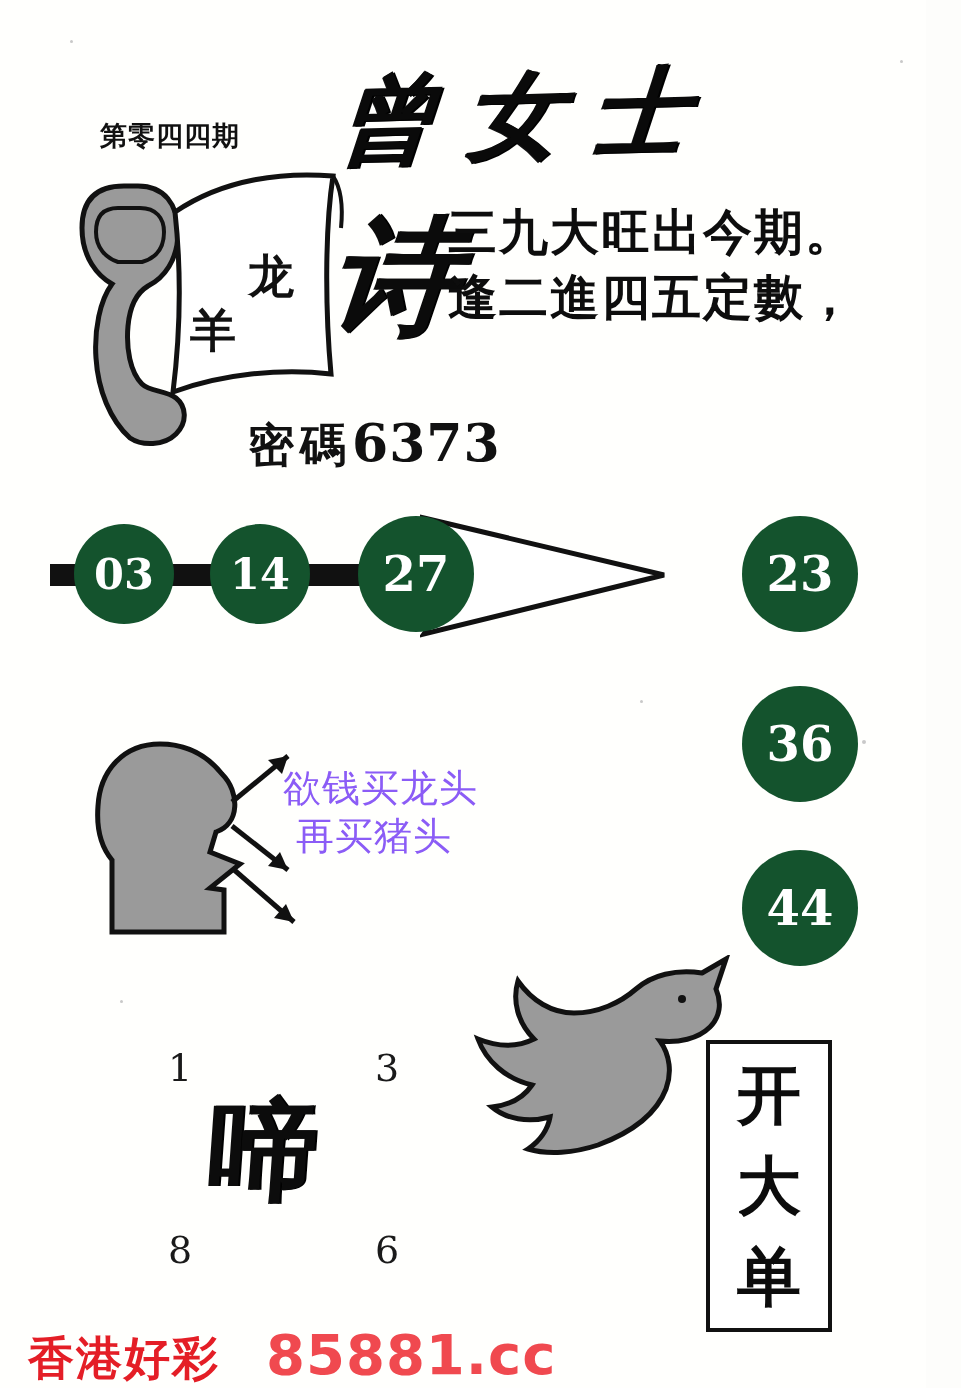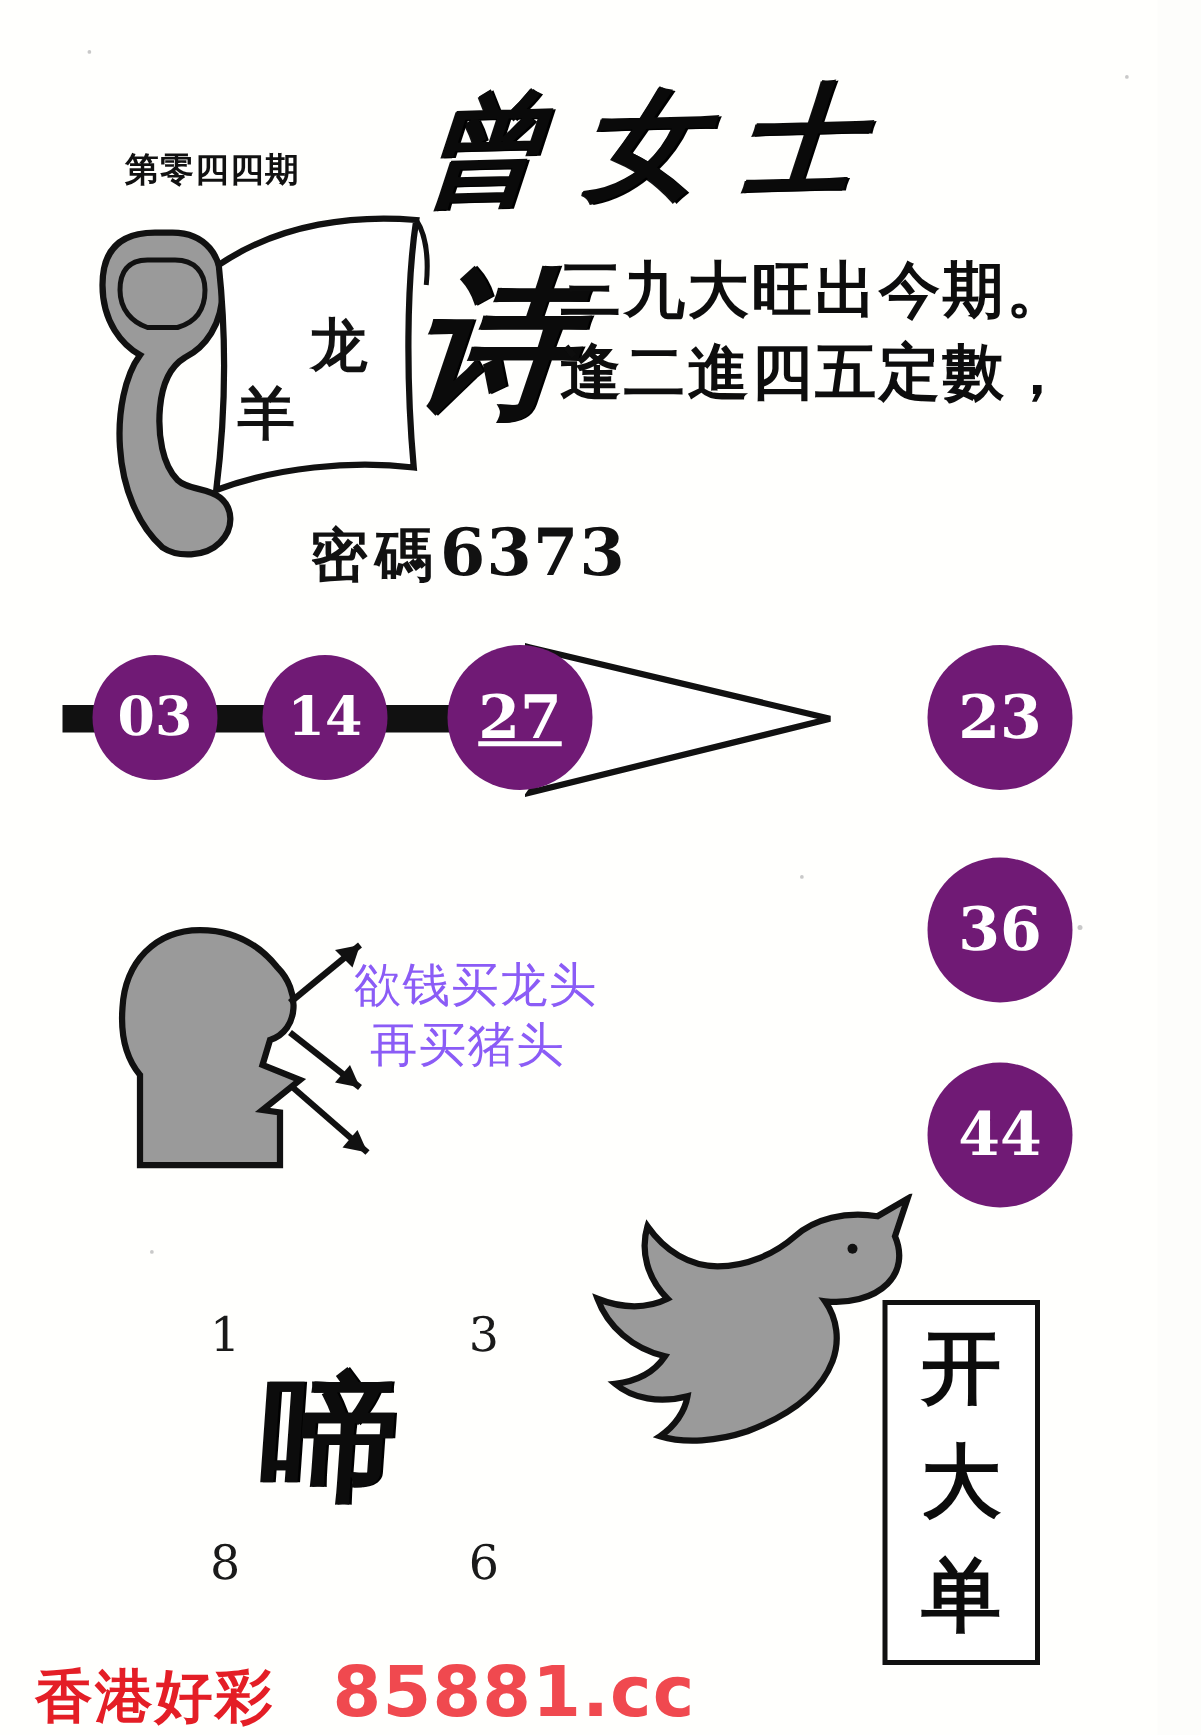--- a/index.html
+++ b/index.html
@@ -98,21 +98,21 @@
     color: #111;
     letter-spacing: 1px;
   }
   #password-row .pw-label { letter-spacing: 6px; text-align: center; }
   #password-row .pw-digits { font-size: 52px; }
 
   
   .ball {
     position: absolute;
     border-radius: 50%;
-    background: #701a75;
+    background: #14532d;
     color: #fff;
     font-family: "DejaVu Serif", serif;
     font-weight: bold;
     display: flex;
     align-items: center;
     justify-content: center;
   }
   .ball.left-ball { width: 100px; height: 100px; font-size: 43px; }
   .ball.right-ball { width: 116px; height: 116px; font-size: 48px; }
 
@@ -253,21 +253,21 @@
 
   <div class="abs" id="arrow-shaft"></div>
   <div class="abs" style="left:420px;top:512px;">
     <svg width="250" height="130" viewBox="0 0 250 130">
       <path d="M4 6 L244 63 L4 122 L46 63 Z" fill="#ffffff" stroke="#111" stroke-width="5"></path>
     </svg>
   </div>
 
   <div class="ball left-ball" style="left:74px;top:524px;">03</div>
   <div class="ball left-ball" style="left:210px;top:524px;">14</div>
-  <div class="ball left-ball" style="left:358px;top:516px;width:116px;height:116px;font-size:48px;text-decoration:underline;">27</div>
+  <div class="ball left-ball" style="left:358px;top:516px;width:116px;height:116px;font-size:48px;">27</div>
 
   <div class="ball right-ball" style="left:742px;top:516px;">23</div>
   <div class="ball right-ball" style="left:742px;top:686px;">36</div>
   <div class="ball right-ball" style="left:742px;top:850px;">44</div>
 
   <div class="abs" id="head-fig">
     <svg width="185" height="200" viewBox="0 0 185 200">
       <path d="M70 4 C34 4 10 30 8 66 C6 92 12 108 22 120 L22 192 L134 192
                L134 150 L120 148 L150 124 L120 112 L126 92 C150 84 150 52 132 34
                C116 14 96 4 70 4 Z" fill="#9a9a9a" stroke="#111" stroke-width="5"></path>

